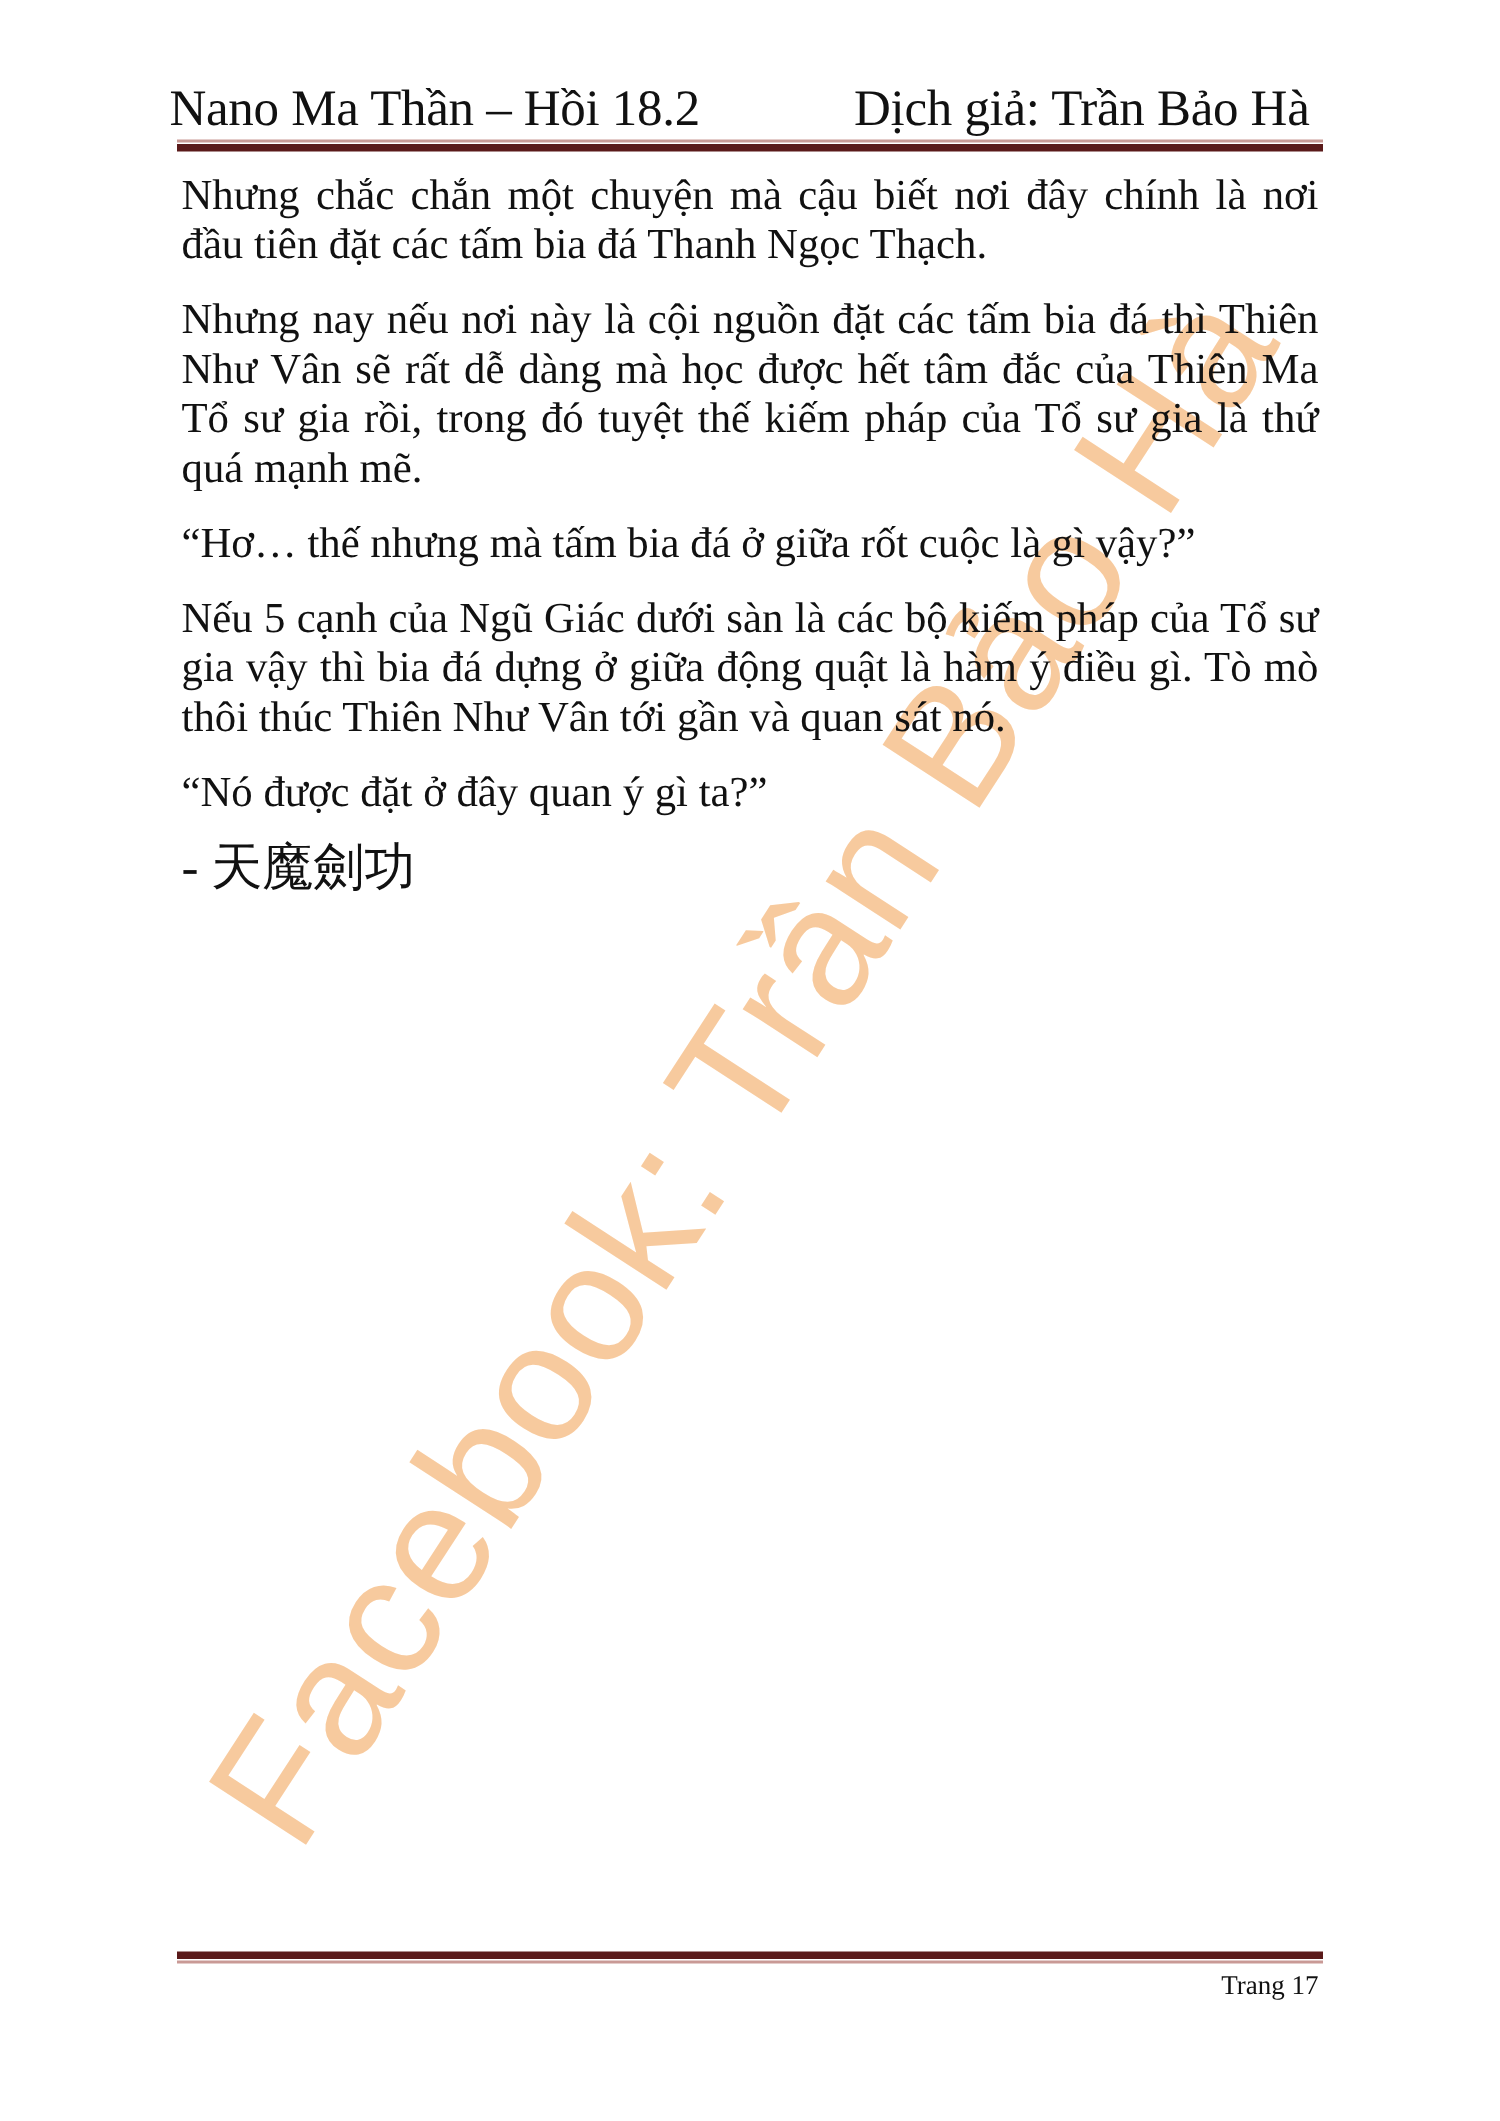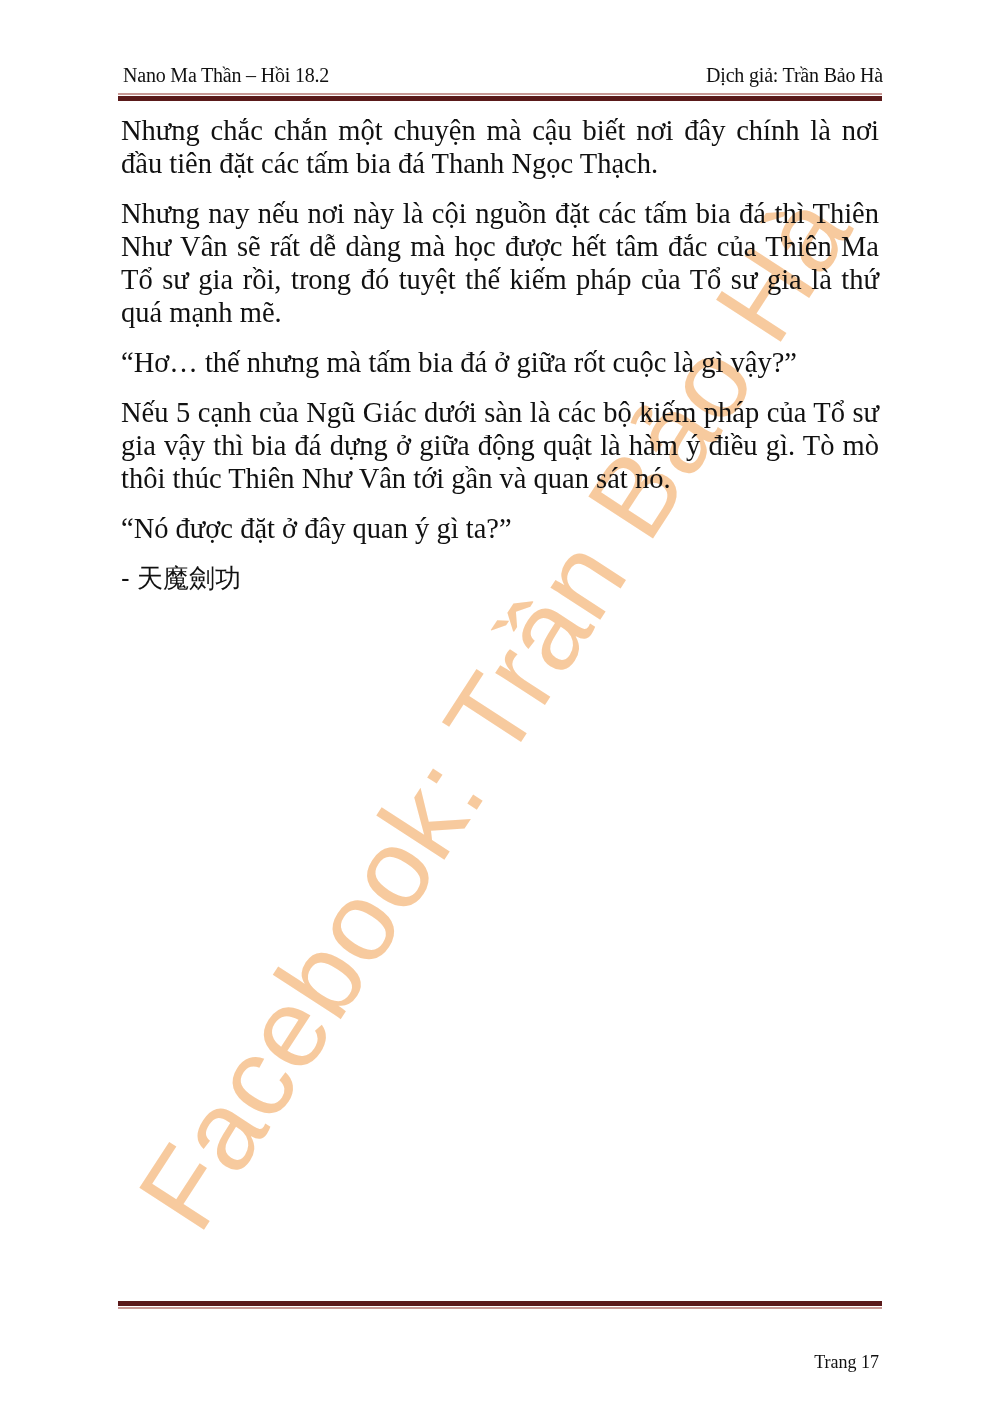--- a/index.html
+++ b/index.html
@@ -17,28 +17,28 @@
     }
     .page {
       position: absolute;
       left: 0; top: 0;
       width: 1000px;
       height: 1414px;
     }
     
     .header {
       position: absolute;
-      left: 123px;
+      left: 113px;
       top: 58px;
       width: 760px;
       height: 34px;
       display: flex;
       justify-content: space-between;
-      align-items: center;
-      font-size: 20px;
+      align-items: flex-start;
+      font-size: 34px;
       line-height: 30px;
       letter-spacing: -0.2px;
     }
     .header span { white-space: nowrap; }
     .rule-top {
       position: absolute;
       left: 118px;
       top: 93px;
       width: 764px;
       height: 8px;
@@ -75,32 +75,31 @@
       font-size: 28.5px;
       line-height: 33px;
       z-index: 2;
     }
     .content p {
       margin: 0 0 17px 0;
       text-align: justify;
       text-align-last: left;
     }
     .content p.cjk {
-      font-family: Liberation Sans, sans-serif;
-      font-size: 26px;
+      font-family: Liberation Serif, serif;
+      font-size: 34px;
       margin-top: 2px;
     }
     
     .footer {
       position: absolute;
       right: 121px;
       top: 1312px;
       font-size: 18px;
       line-height: 22px;
-      margin-top: 39px;
     }
     
     .watermark {
       position: absolute;
       left: 495px;
       top: 712px;
       transform: translate(-50%, -50%) rotate(-57deg);
       font-family: "Liberation Sans", "DejaVu Sans", sans-serif;
       font-size: 112px;
       line-height: 112px;

